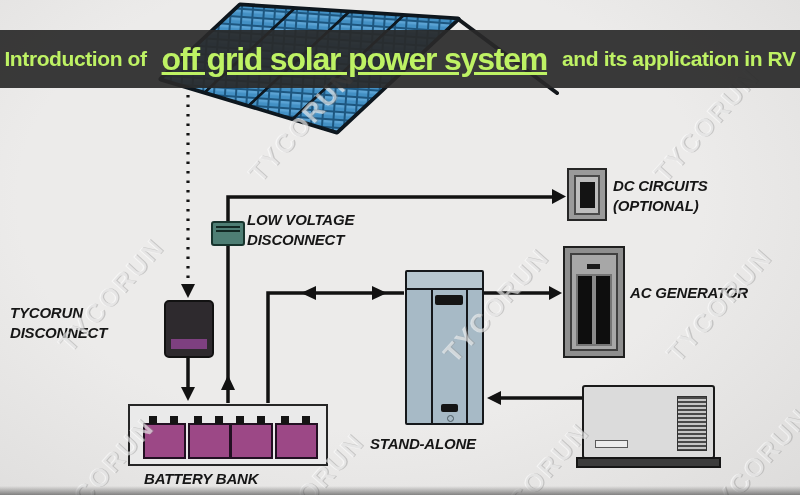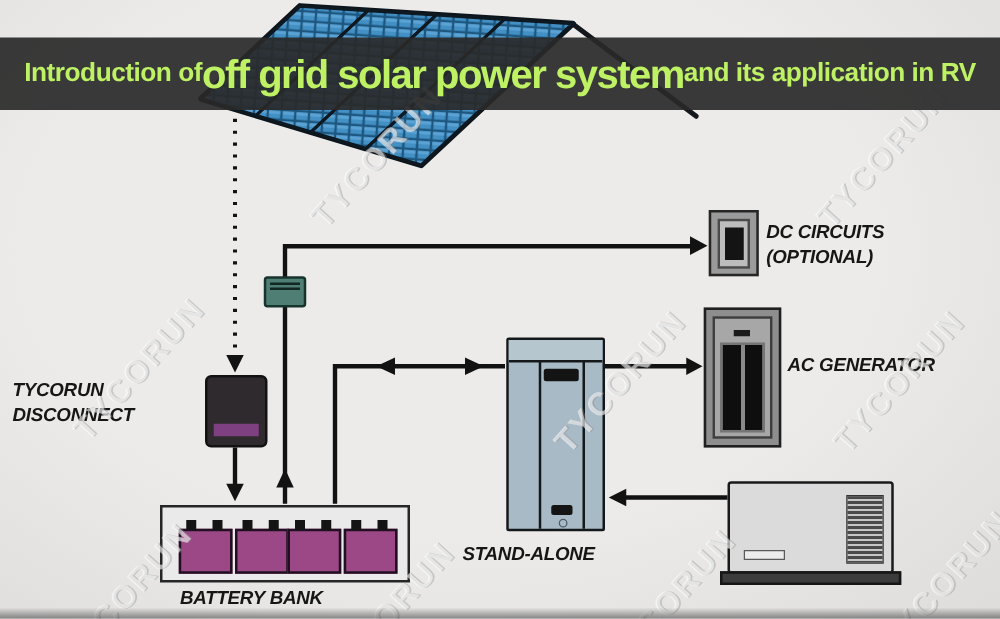--- a/index.html
+++ b/index.html
@@ -23,21 +23,21 @@
     transform:rotate(-48deg);white-space:nowrap;
   }
   
   #banner{
     position:absolute;left:0;top:30px;width:100%;height:58px;z-index:4;
     background:rgba(41,41,41,0.92);
     display:flex;align-items:baseline;justify-content:center;
     white-space:nowrap;color:#bef264;padding-top:0;
   }
   #banner .seg-small{font-size:21px;font-weight:600;letter-spacing:-0.4px;align-self:center;}
-  #banner .seg-big{font-size:32px;font-weight:700;letter-spacing:-1.2px;margin:0 0;align-self:center;}
+  #banner .seg-big{font-size:32px;font-weight:700;letter-spacing:-1.2px;margin:0 15px;align-self:center;text-decoration:underline;}
   
   #charge-controller{
     left:164px;top:300px;width:50px;height:58px;background:#2e2a2e;
     border:2px solid #121212;border-radius:5px;
   }
   #charge-controller .stripe{
     position:absolute;left:5px;right:5px;bottom:7px;height:10px;background:#7e4080;
   }
   
   #lvd{
@@ -190,20 +190,24 @@
         <span class="terminal t2"></span>
       </div>
     <div class="battery" style="left:145px">
         <span class="terminal t1"></span>
         <span class="terminal t2"></span>
       </div>
   </div>
 
   <div class="dlabel" style="left:10px;top:303px;width:160px">
     <div>TYCORUN</div>
+    <div>DISCONNECT</div>
+  </div>
+  <div class="dlabel" style="left:247px;top:210px;width:162px">
+    <div>LOW VOLTAGE</div>
     <div>DISCONNECT</div>
   </div>
   <div class="dlabel" style="left:613px;top:176px;width:146px">
     <div>DC CIRCUITS</div>
     <div>(OPTIONAL)</div>
   </div>
   <div class="dlabel" style="left:630px;top:283px;width:140px">AC GENERATOR</div>
   <div class="dlabel" style="left:370px;top:434px;width:165px">
     <div>STAND-ALONE</div>
   </div>

